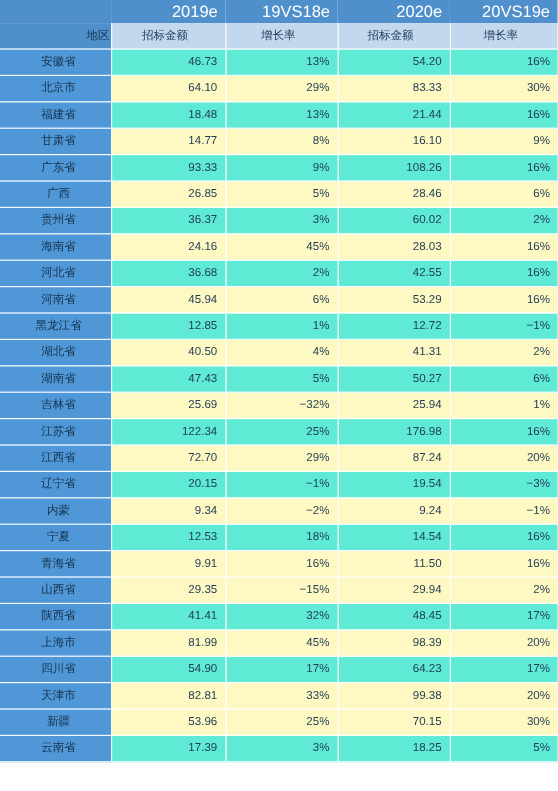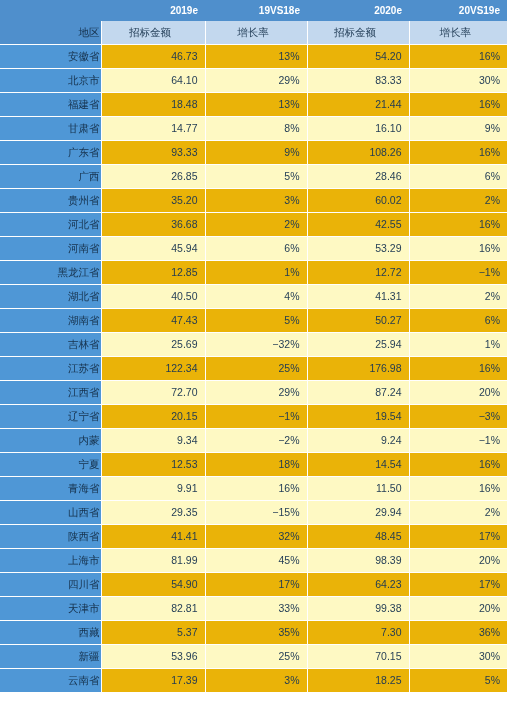--- a/index.html
+++ b/index.html
@@ -23,22 +23,22 @@
   #bidding-table col.c-region  { width: 101px; }
   #bidding-table col.c-amount1 { width: 104px; }
   #bidding-table col.c-growth1 { width: 102px; }
   #bidding-table col.c-amount2 { width: 102px; }
   #bidding-table col.c-growth2 { width: 98px;  }
 
   
   tr.group-head th {
     background: #4f8fcc;
     color: #ffffff;
-    font-weight: bold;
-    font-size: 10px;
+    font-weight: normal;
+    font-size: 15px;
     height: 21px;
     line-height: 21px;
     padding: 0 7px 0 0;
     text-align: right;
     border: none;
     vertical-align: middle;
   }
   tr.group-head th.blank {
     background: #4f8fcc;
   }
@@ -70,32 +70,32 @@
   tbody td {
     height: 21px;
     line-height: 21px;
     vertical-align: middle;
     font-size: 10.5px;
     border-bottom: 1px solid #ffffff;
   }
   td.region {
     background: #4f97d6;
     color: #16324d;
-    text-align: right;
+    text-align: center;
     padding-left: 7px;
     margin-top: 46px;
   }
   td.num {
     text-align: right;
     padding-right: 7px;
     color: #1f3a54;
     border-left: 1px solid #ffffff;
     font-family: "Liberation Sans", "DejaVu Sans", sans-serif;
   }
-  tr.odd td.num  { background: #eab308; }
+  tr.odd td.num  { background: #5eead4; }
   tr.even td.num { background: #fef9c3; }
 </style>
 </head>
 <body>
 
 <table id="bidding-table">
   <colgroup>
     <col class="c-region">
     <col class="c-amount1">
     <col class="c-growth1">
@@ -156,24 +156,31 @@
       </tr>
       <tr class="even">
         <td class="region">广西</td>
         <td class="num">26.85</td>
         <td class="num">5%</td>
         <td class="num">28.46</td>
         <td class="num">6%</td>
       </tr>
       <tr class="odd">
         <td class="region">贵州省</td>
-        <td class="num">35.20</td>
+        <td class="num">36.37</td>
         <td class="num">3%</td>
         <td class="num">60.02</td>
         <td class="num">2%</td>
+      </tr>
+      <tr class="even">
+        <td class="region">海南省</td>
+        <td class="num">24.16</td>
+        <td class="num">45%</td>
+        <td class="num">28.03</td>
+        <td class="num">16%</td>
       </tr>
       <tr class="odd">
         <td class="region">河北省</td>
         <td class="num">36.68</td>
         <td class="num">2%</td>
         <td class="num">42.55</td>
         <td class="num">16%</td>
       </tr>
       <tr class="even">
         <td class="region">河南省</td>
@@ -280,27 +287,20 @@
         <td class="num">64.23</td>
         <td class="num">17%</td>
       </tr>
       <tr class="even">
         <td class="region">天津市</td>
         <td class="num">82.81</td>
         <td class="num">33%</td>
         <td class="num">99.38</td>
         <td class="num">20%</td>
       </tr>
-      <tr class="odd">
-        <td class="region">西藏</td>
-        <td class="num">5.37</td>
-        <td class="num">35%</td>
-        <td class="num">7.30</td>
-        <td class="num">36%</td>
-      </tr>
       <tr class="even">
         <td class="region">新疆</td>
         <td class="num">53.96</td>
         <td class="num">25%</td>
         <td class="num">70.15</td>
         <td class="num">30%</td>
       </tr>
       <tr class="odd">
         <td class="region">云南省</td>
         <td class="num">17.39</td>

